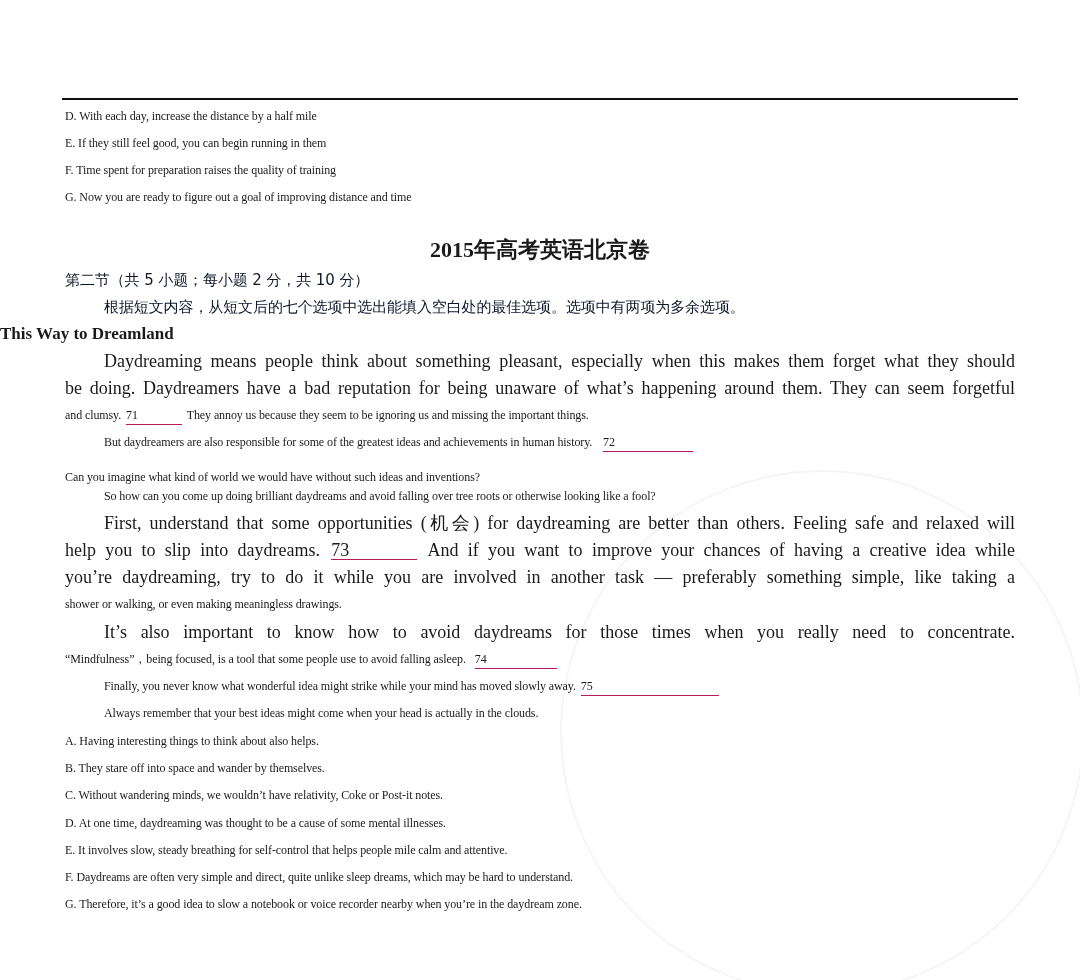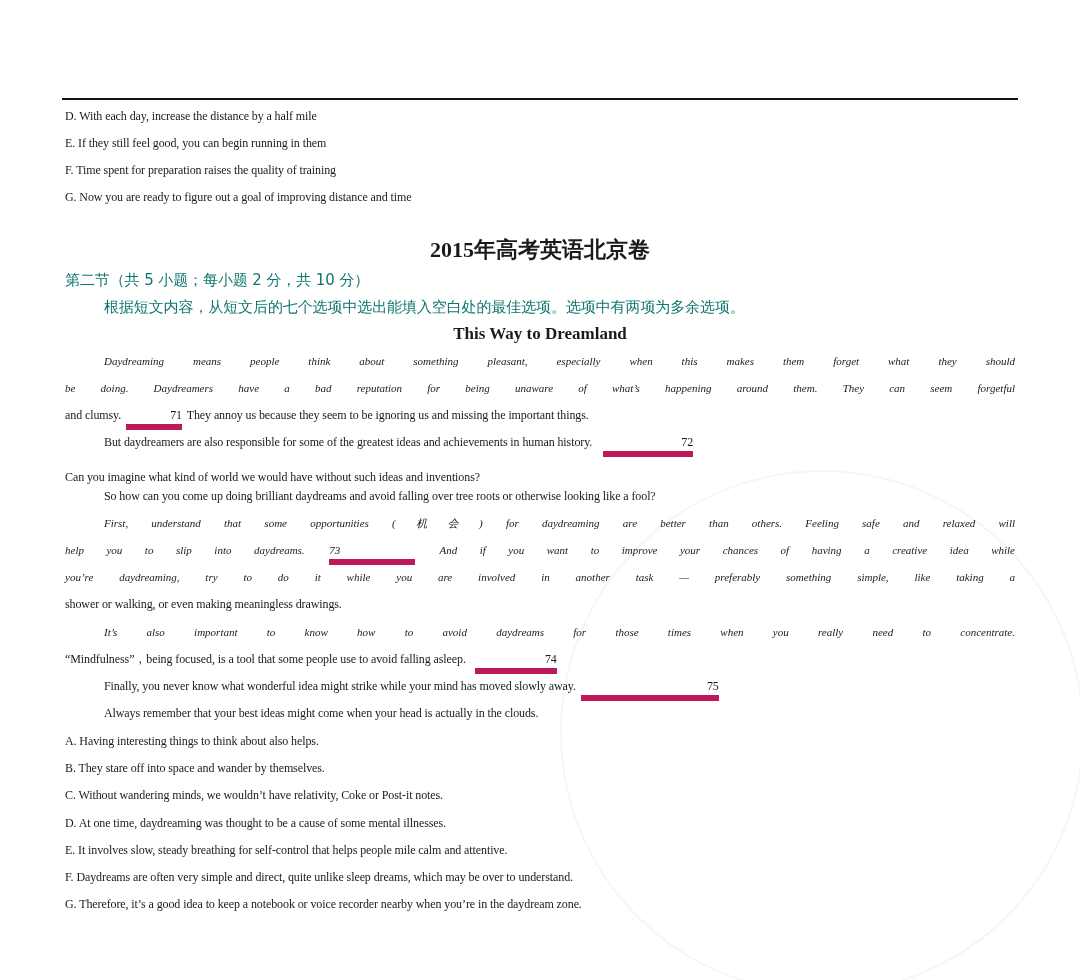--- a/index.html
+++ b/index.html
@@ -10,36 +10,36 @@
   }
   .rule {
     position: absolute; left: 62px; top: 98px; width: 956px; height: 2px;
     background: #111;
   }
   .line {
     position: absolute; left: 65px; font-size: 12px; line-height: 22px;
     white-space: nowrap; letter-spacing: -0.1px;
   }
   .justify {
-    position: absolute; left: 65px; width: 950px; font-size: 11px; line-height: 22px;
-    text-align: justify; text-align-last: justify; white-space: nowrap; font-style: italic;
+    position: absolute; left: 65px; width: 950px; font-size: 18px; line-height: 22px;
+    text-align: justify; text-align-last: justify; white-space: nowrap;
   }
   .indent { left: 104px; }
   .indent-j { left: 104px; width: 911px; }
   .title {
     position: absolute; left: 0; width: 1080px; top: 236px; text-align: center;
     font-size: 22px; font-weight: bold; line-height: 28px;
   }
   .subtitle {
-    position: absolute; left: 0; width: 1080px; top: 323px; text-align: center;
+    position: absolute; left: 0; width: 1080px; top: 323px; text-align: left;
     font-size: 17px; font-weight: bold; line-height: 22px;
   }
-  .cn { font-family: "DejaVu Sans", sans-serif; font-size: 15px; color: #0f766e; }
+  .cn { font-family: "DejaVu Sans", sans-serif; font-size: 15px; color: #0f172a; }
   .blank {
-    display: inline-block; border-bottom: 6px solid #be185d; text-align: right;
+    display: inline-block; border-bottom: 1px solid #be185d; text-align: left;
     line-height: 18px; margin: 0 2px;
   }
   .watermark {
     position: absolute; left: 560px; top: 470px; width: 520px; height: 520px;
     border: 2px solid rgba(0,0,0,0.04); border-radius: 50%;
     pointer-events: none;
   }
 </style>
 </head>
 <body>
@@ -95,14 +95,14 @@
   <span class="blank" style="width:138px">75</span>
 </div>
 
 <div class="line indent" style="top:702px">Always remember that your best ideas might come when your head is actually in the clouds.</div>
 
 <div class="line" style="top:730px">A. Having interesting things to think about also helps.</div>
 <div class="line" style="top:757px">B. They stare off into space and wander by themselves.</div>
 <div class="line" style="top:784px">C. Without wandering minds, we wouldn’t have relativity, Coke or Post-it notes.</div>
 <div class="line" style="top:812px">D. At one time, daydreaming was thought to be a cause of some mental illnesses.</div>
 <div class="line" style="top:839px">E. It involves slow, steady breathing for self-control that helps people mile calm and attentive.</div>
-<div class="line" style="top:866px">F. Daydreams are often very simple and direct, quite unlike sleep dreams, which may be over to understand.</div>
-<div class="line" style="top:893px">G. Therefore, it’s a good idea to keep a notebook or voice recorder nearby when you’re in the daydream zone.</div>
+<div class="line" style="top:866px">F. Daydreams are often very simple and direct, quite unlike sleep dreams, which may be hard to understand.</div>
+<div class="line" style="top:893px">G. Therefore, it’s a good idea to slow a notebook or voice recorder nearby when you’re in the daydream zone.</div>
 
 </body></html>

